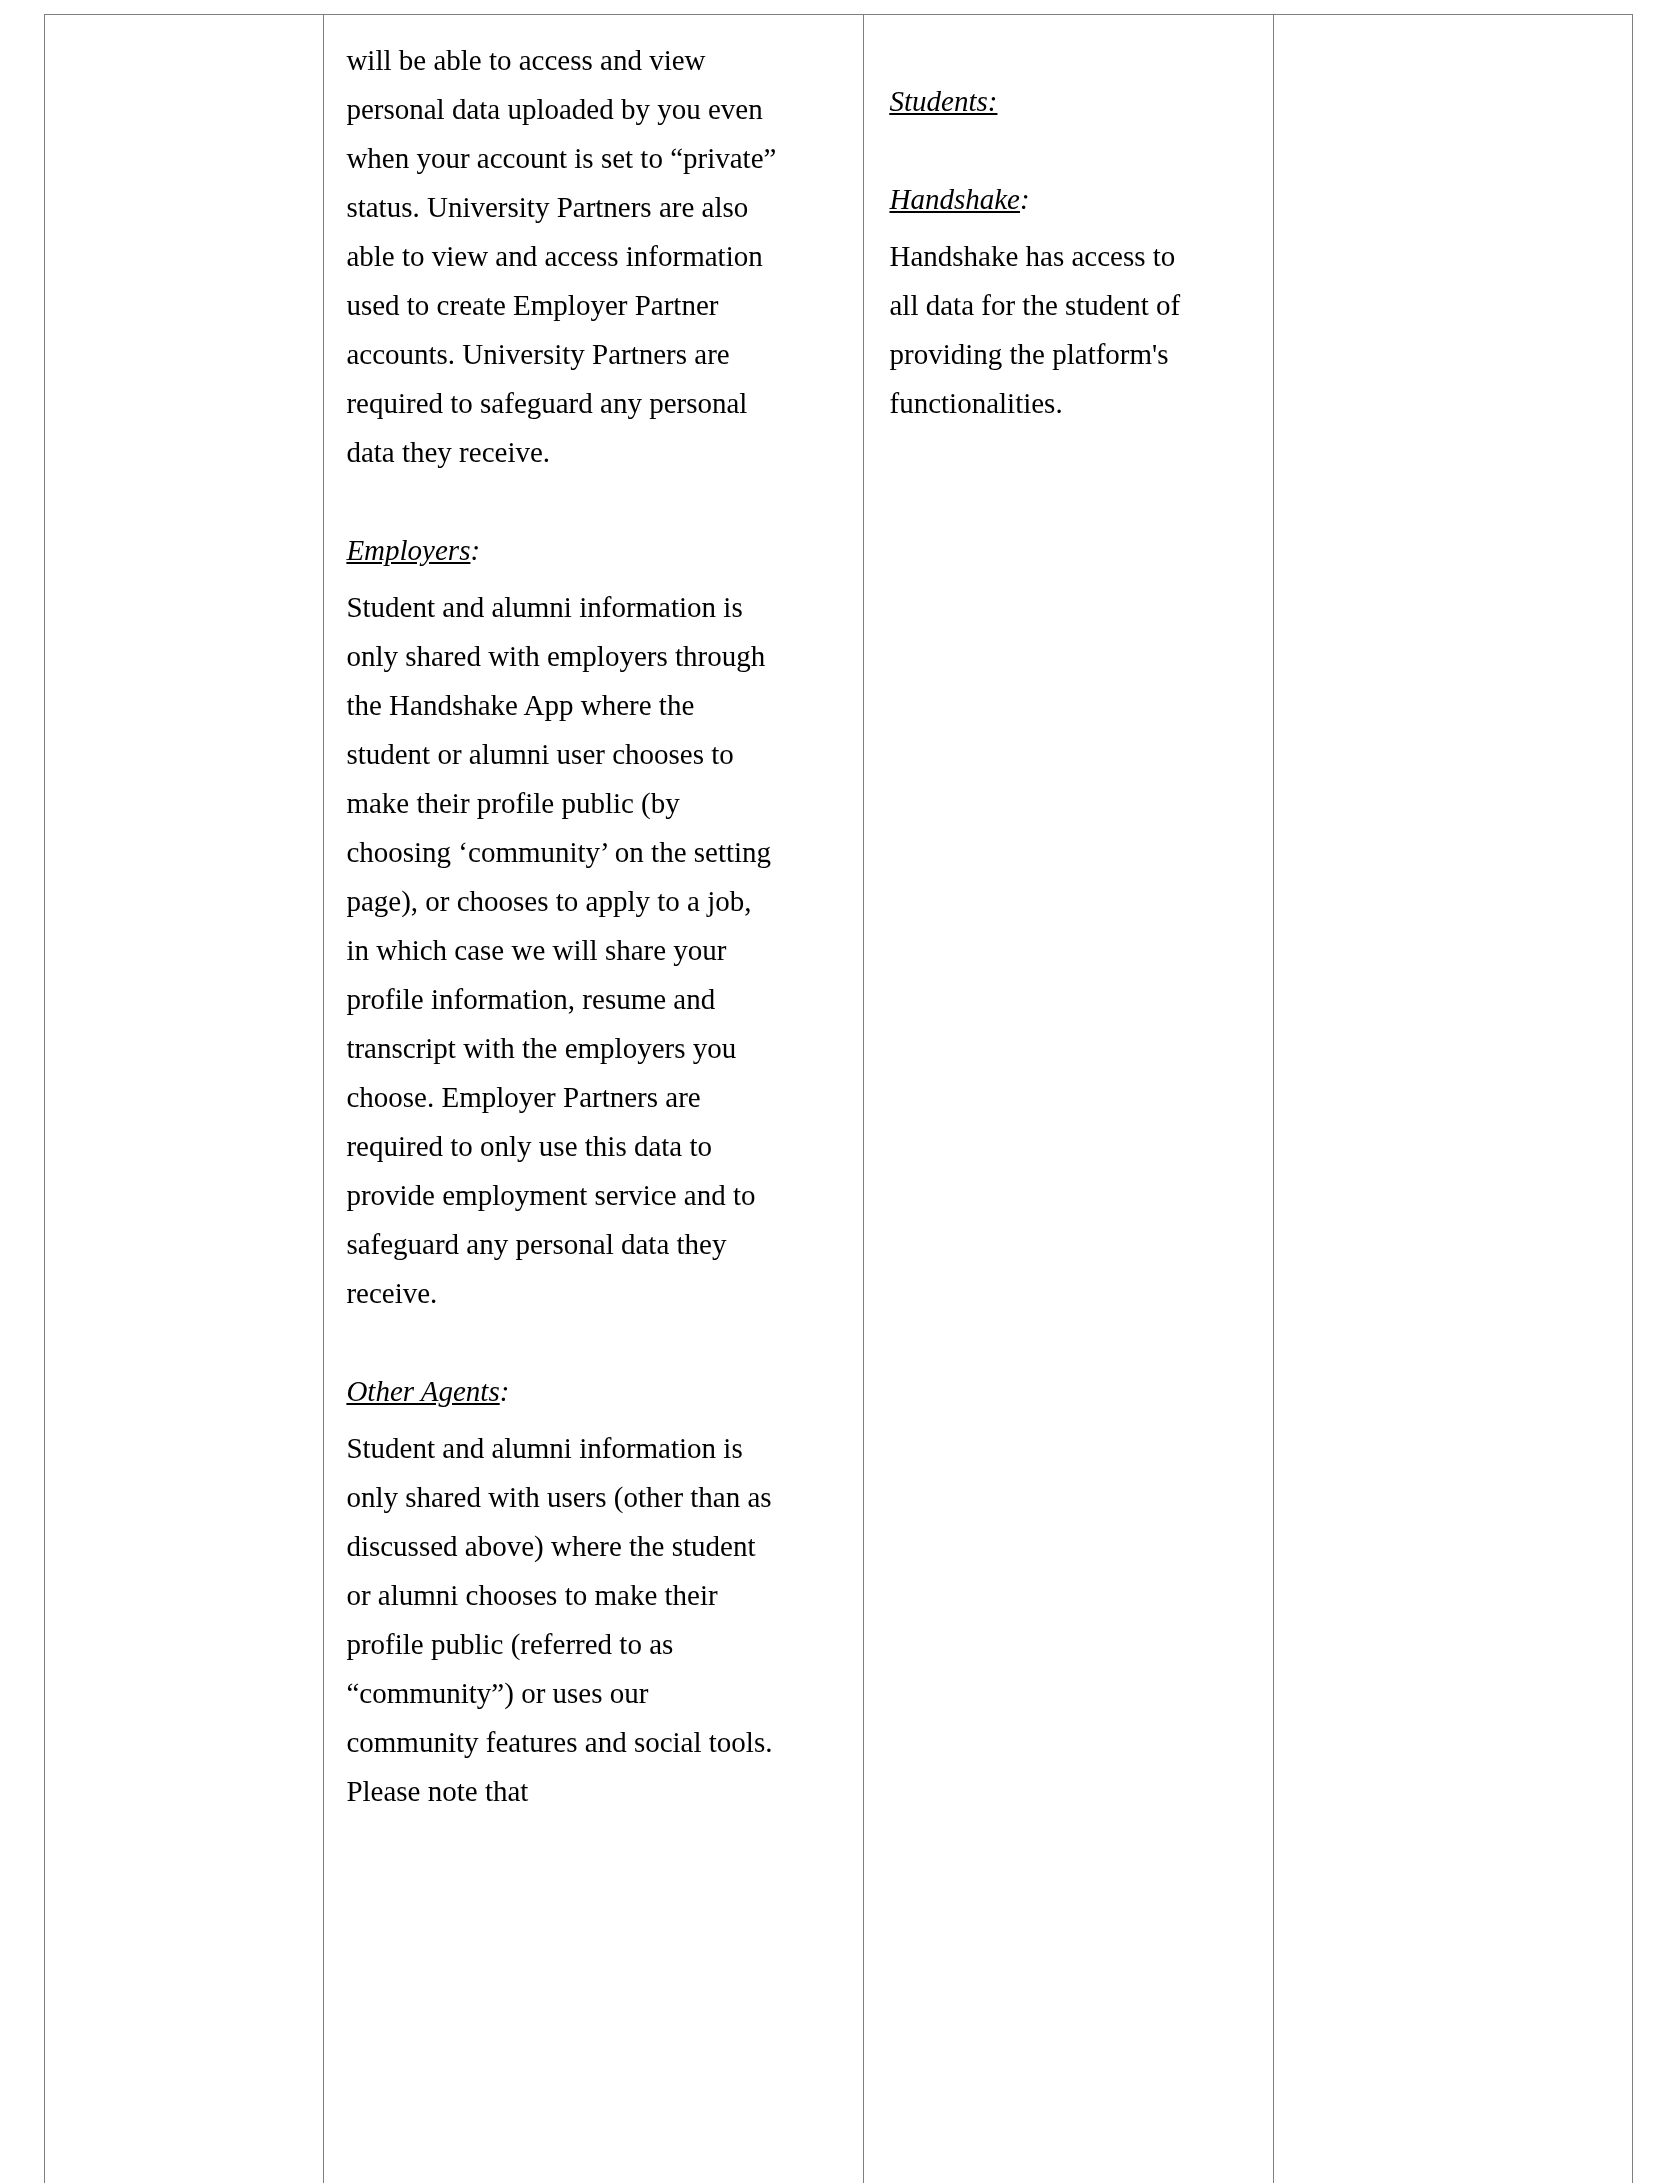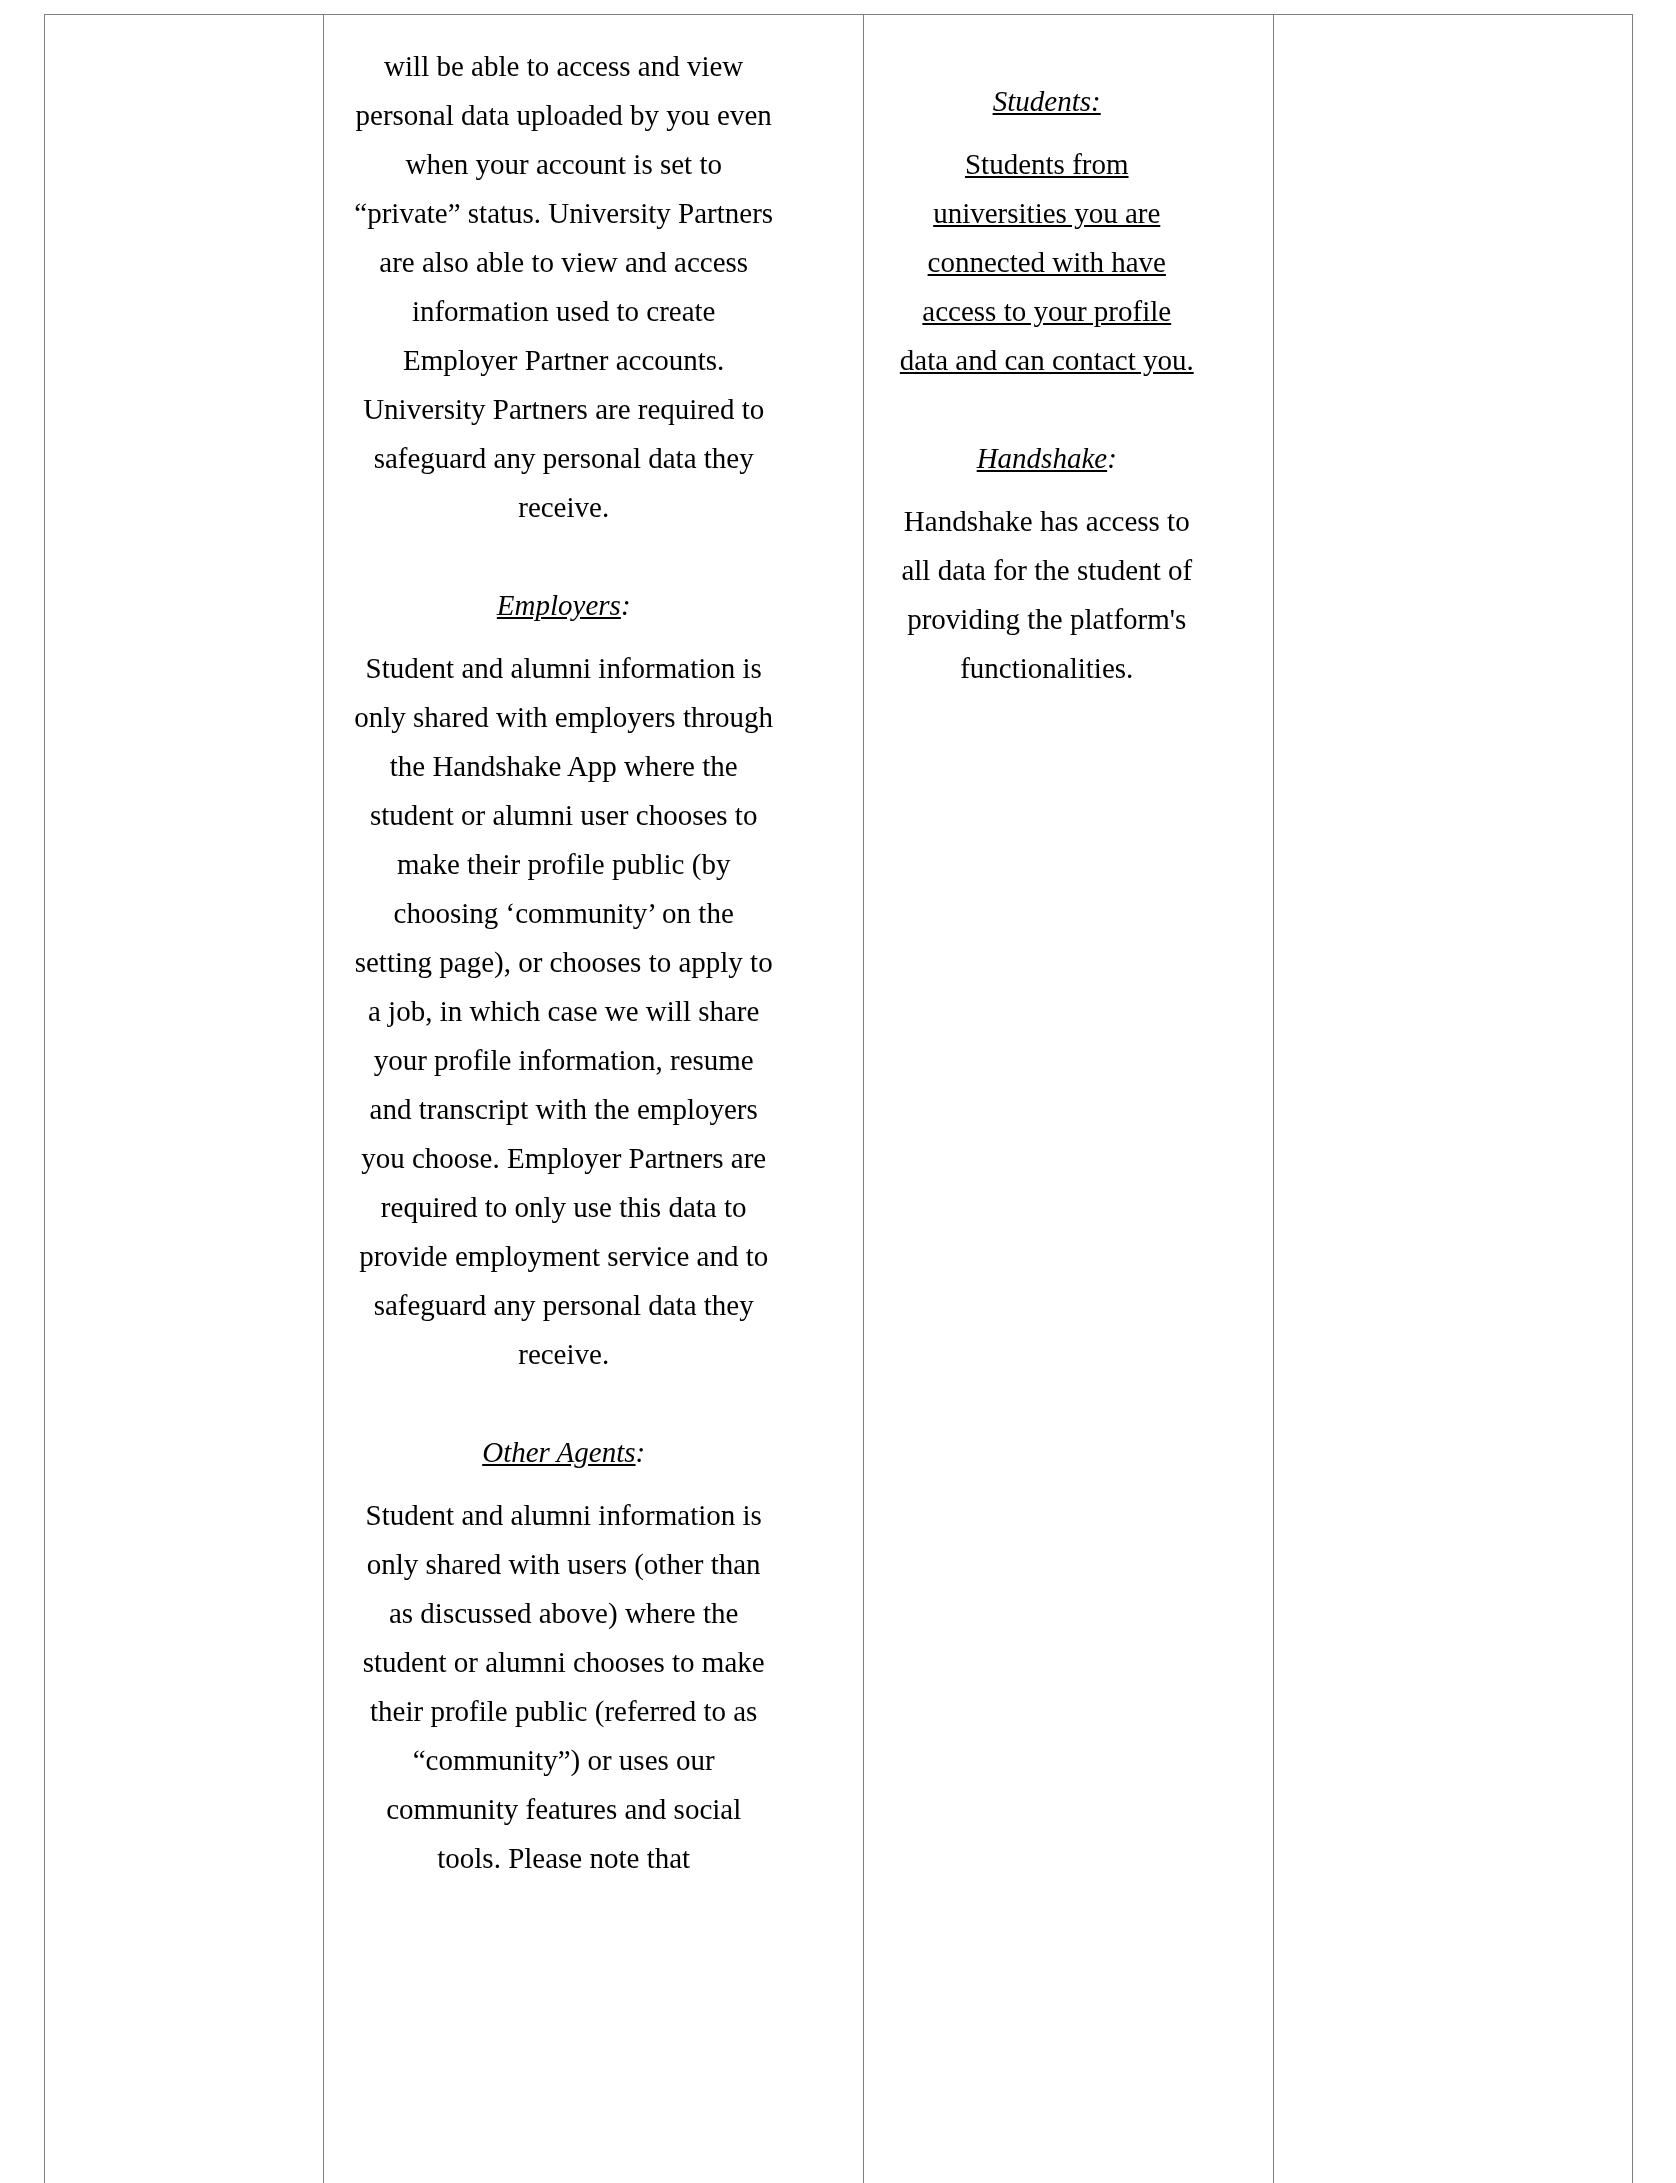--- a/index.html
+++ b/index.html
@@ -36,24 +36,24 @@
     overflow: hidden;
   }
   .cell.last { border-right: 1.3px solid #7f7f7f; }
   .col1 { width: 279px; }
   .col2 { width: 540px; }
   .col3 { width: 410px; }
   .col4 { flex: 1; }
   .pad2 { padding: 13px 74px 13px 14.4px; }
   .pad3 { padding: 13px 61px 13px 17.5px; }
   p.body, p.heading {
-    margin: 14px;
+    margin: 8px;
     font-size: 29px;
     line-height: 49px;
-    text-align: center;
+    text-align: left;
   }
   p.heading { font-style: italic; }
   p.heading .hword { text-decoration: underline; }
   .gap { margin-top: 49px; }
   .first-offset { margin-top: 49px; text-decoration: underline; }
 </style>
 </head>
 <body>
 
 <div class="page">
@@ -76,21 +76,20 @@
             <p class="heading"><span class="hword">Other Agents</span><span>:</span></p>
             <p class="body">Student and alumni information is only shared with users (other than as discussed above) where the student or alumni chooses to make their profile public (referred to as “community”) or uses our community features and social tools. Please note that</p>
           </div>
         </div>
       </div>
 
       <div class="cell col3">
         <div class="pad3">
           <div class="section first-offset">
             <p class="heading"><span class="hword">Students</span><span>:</span></p>
-            <p class="body">Students from universities you are connected with have access to your profile data and can contact you.</p>
           </div>
           <div class="section gap">
             <p class="heading"><span class="hword">Handshake</span><span>:</span></p>
             <p class="body">Handshake has access to all data for the student of providing the platform's functionalities.</p>
           </div>
           <div class="section gap">
           </div>
         </div>
       </div>
 

